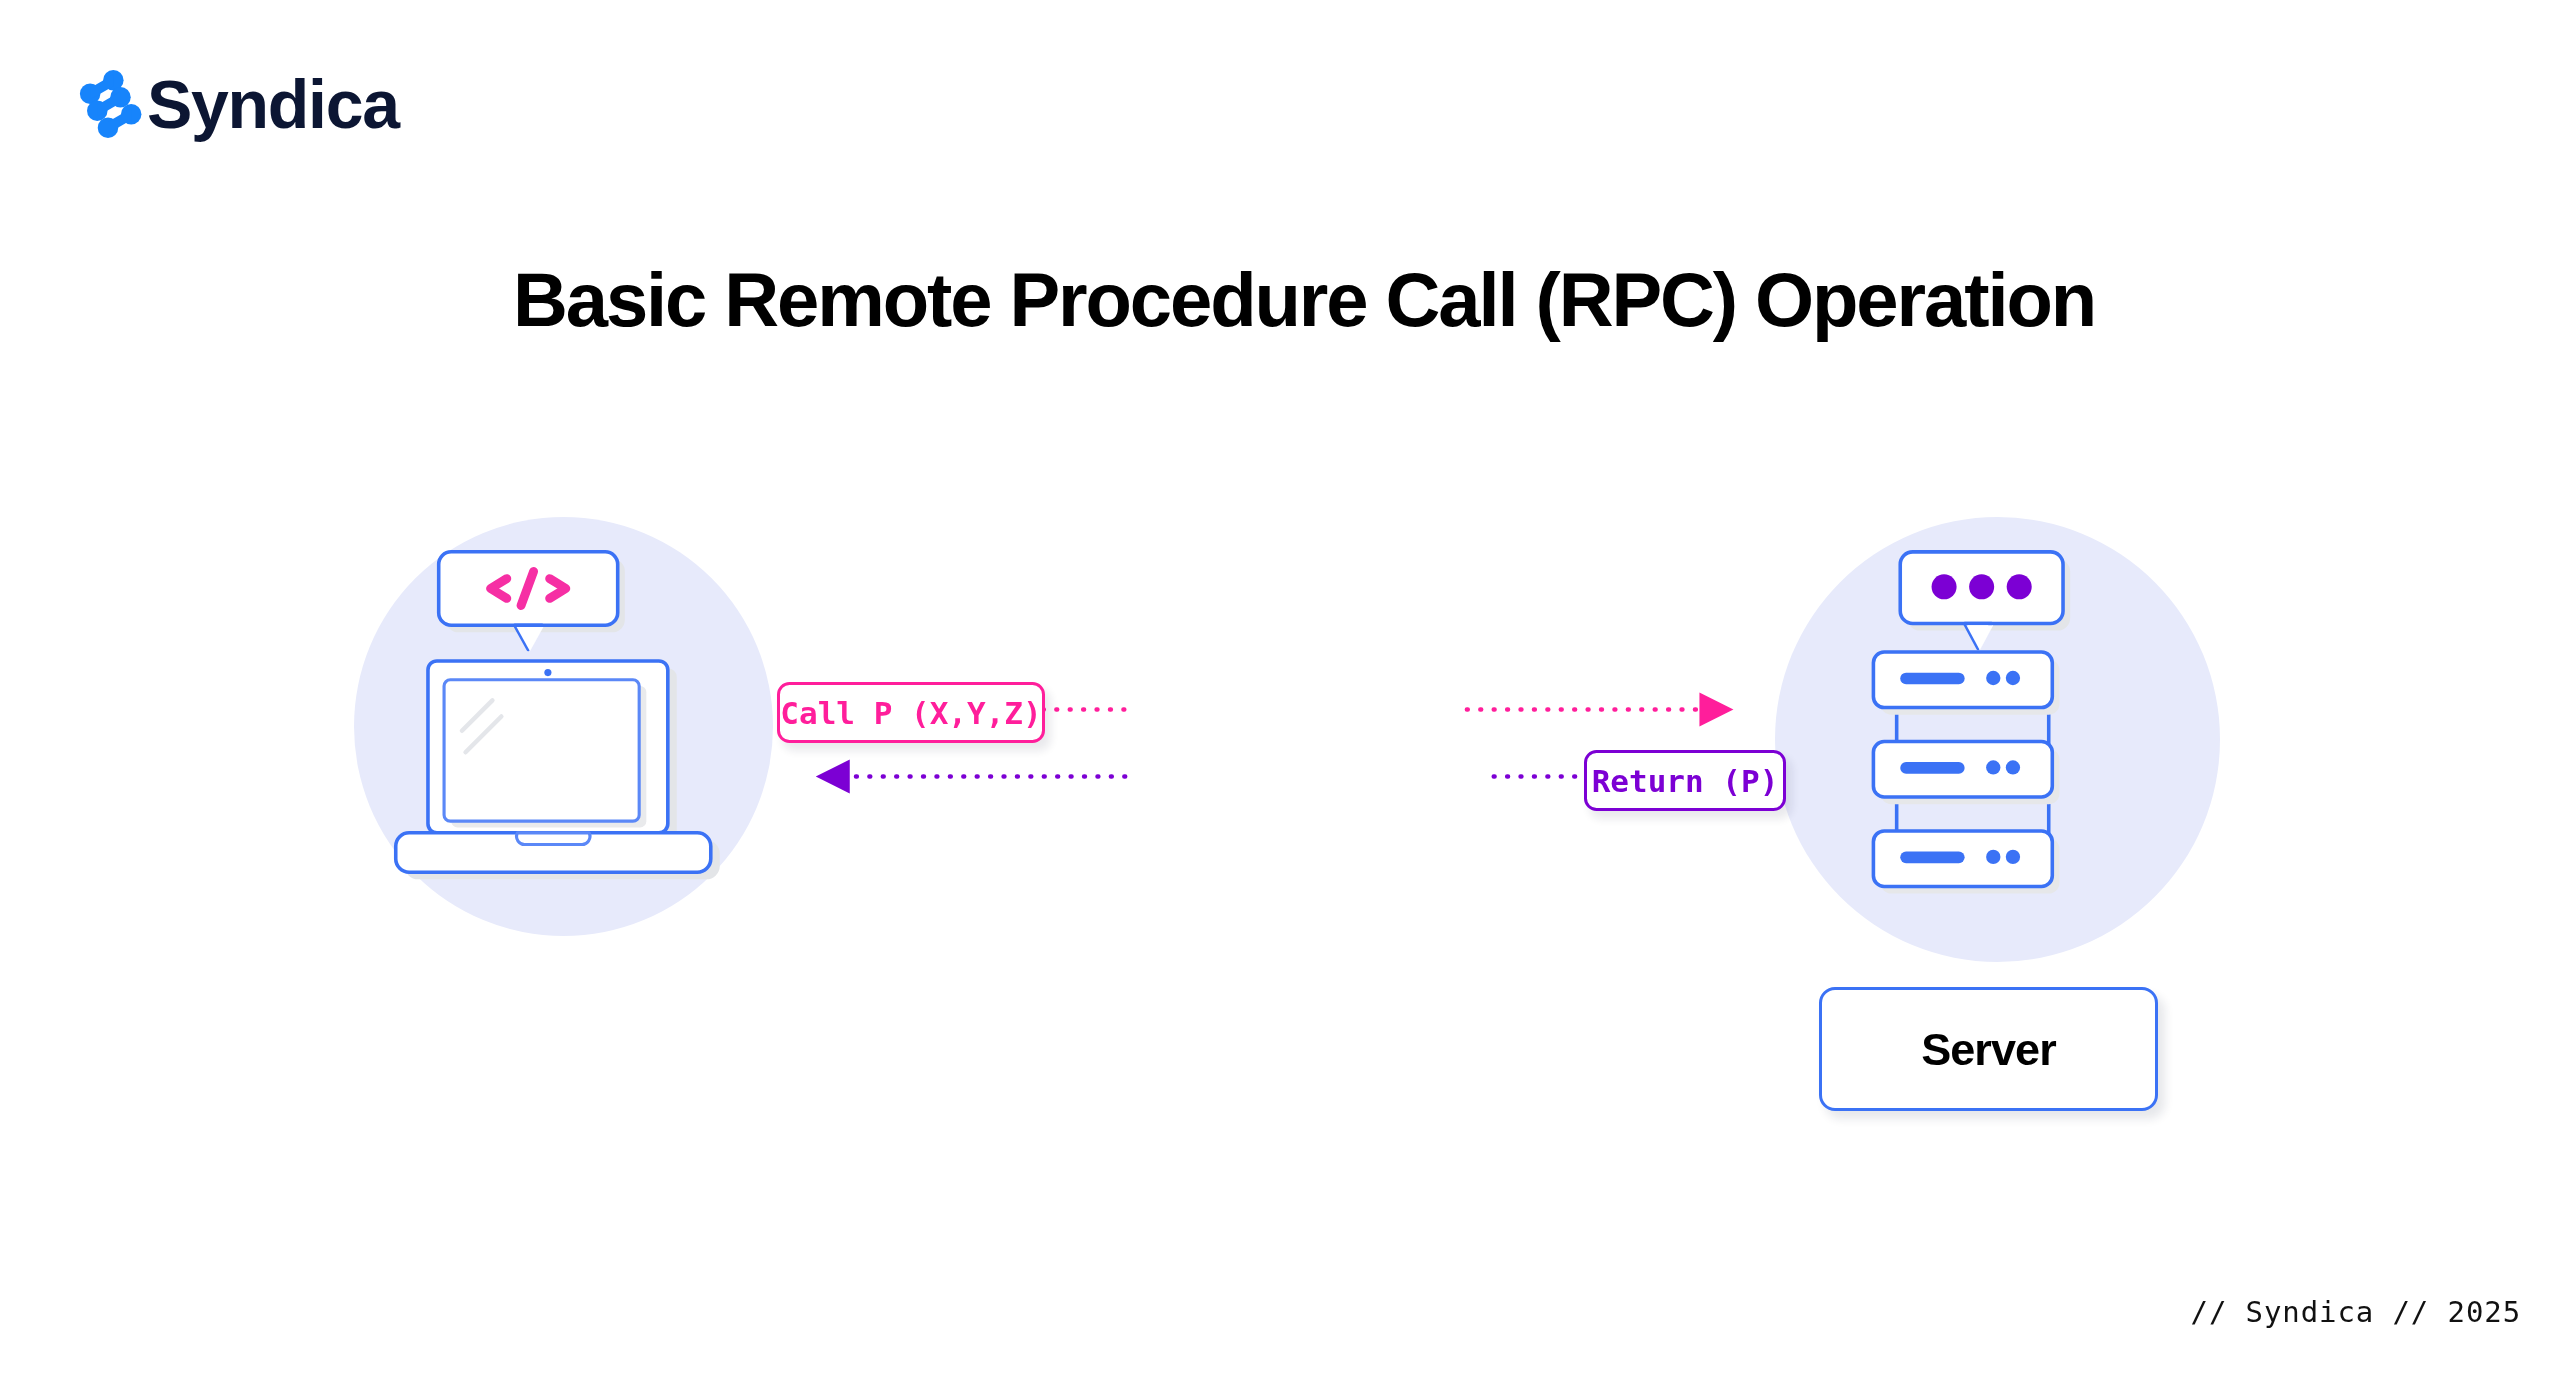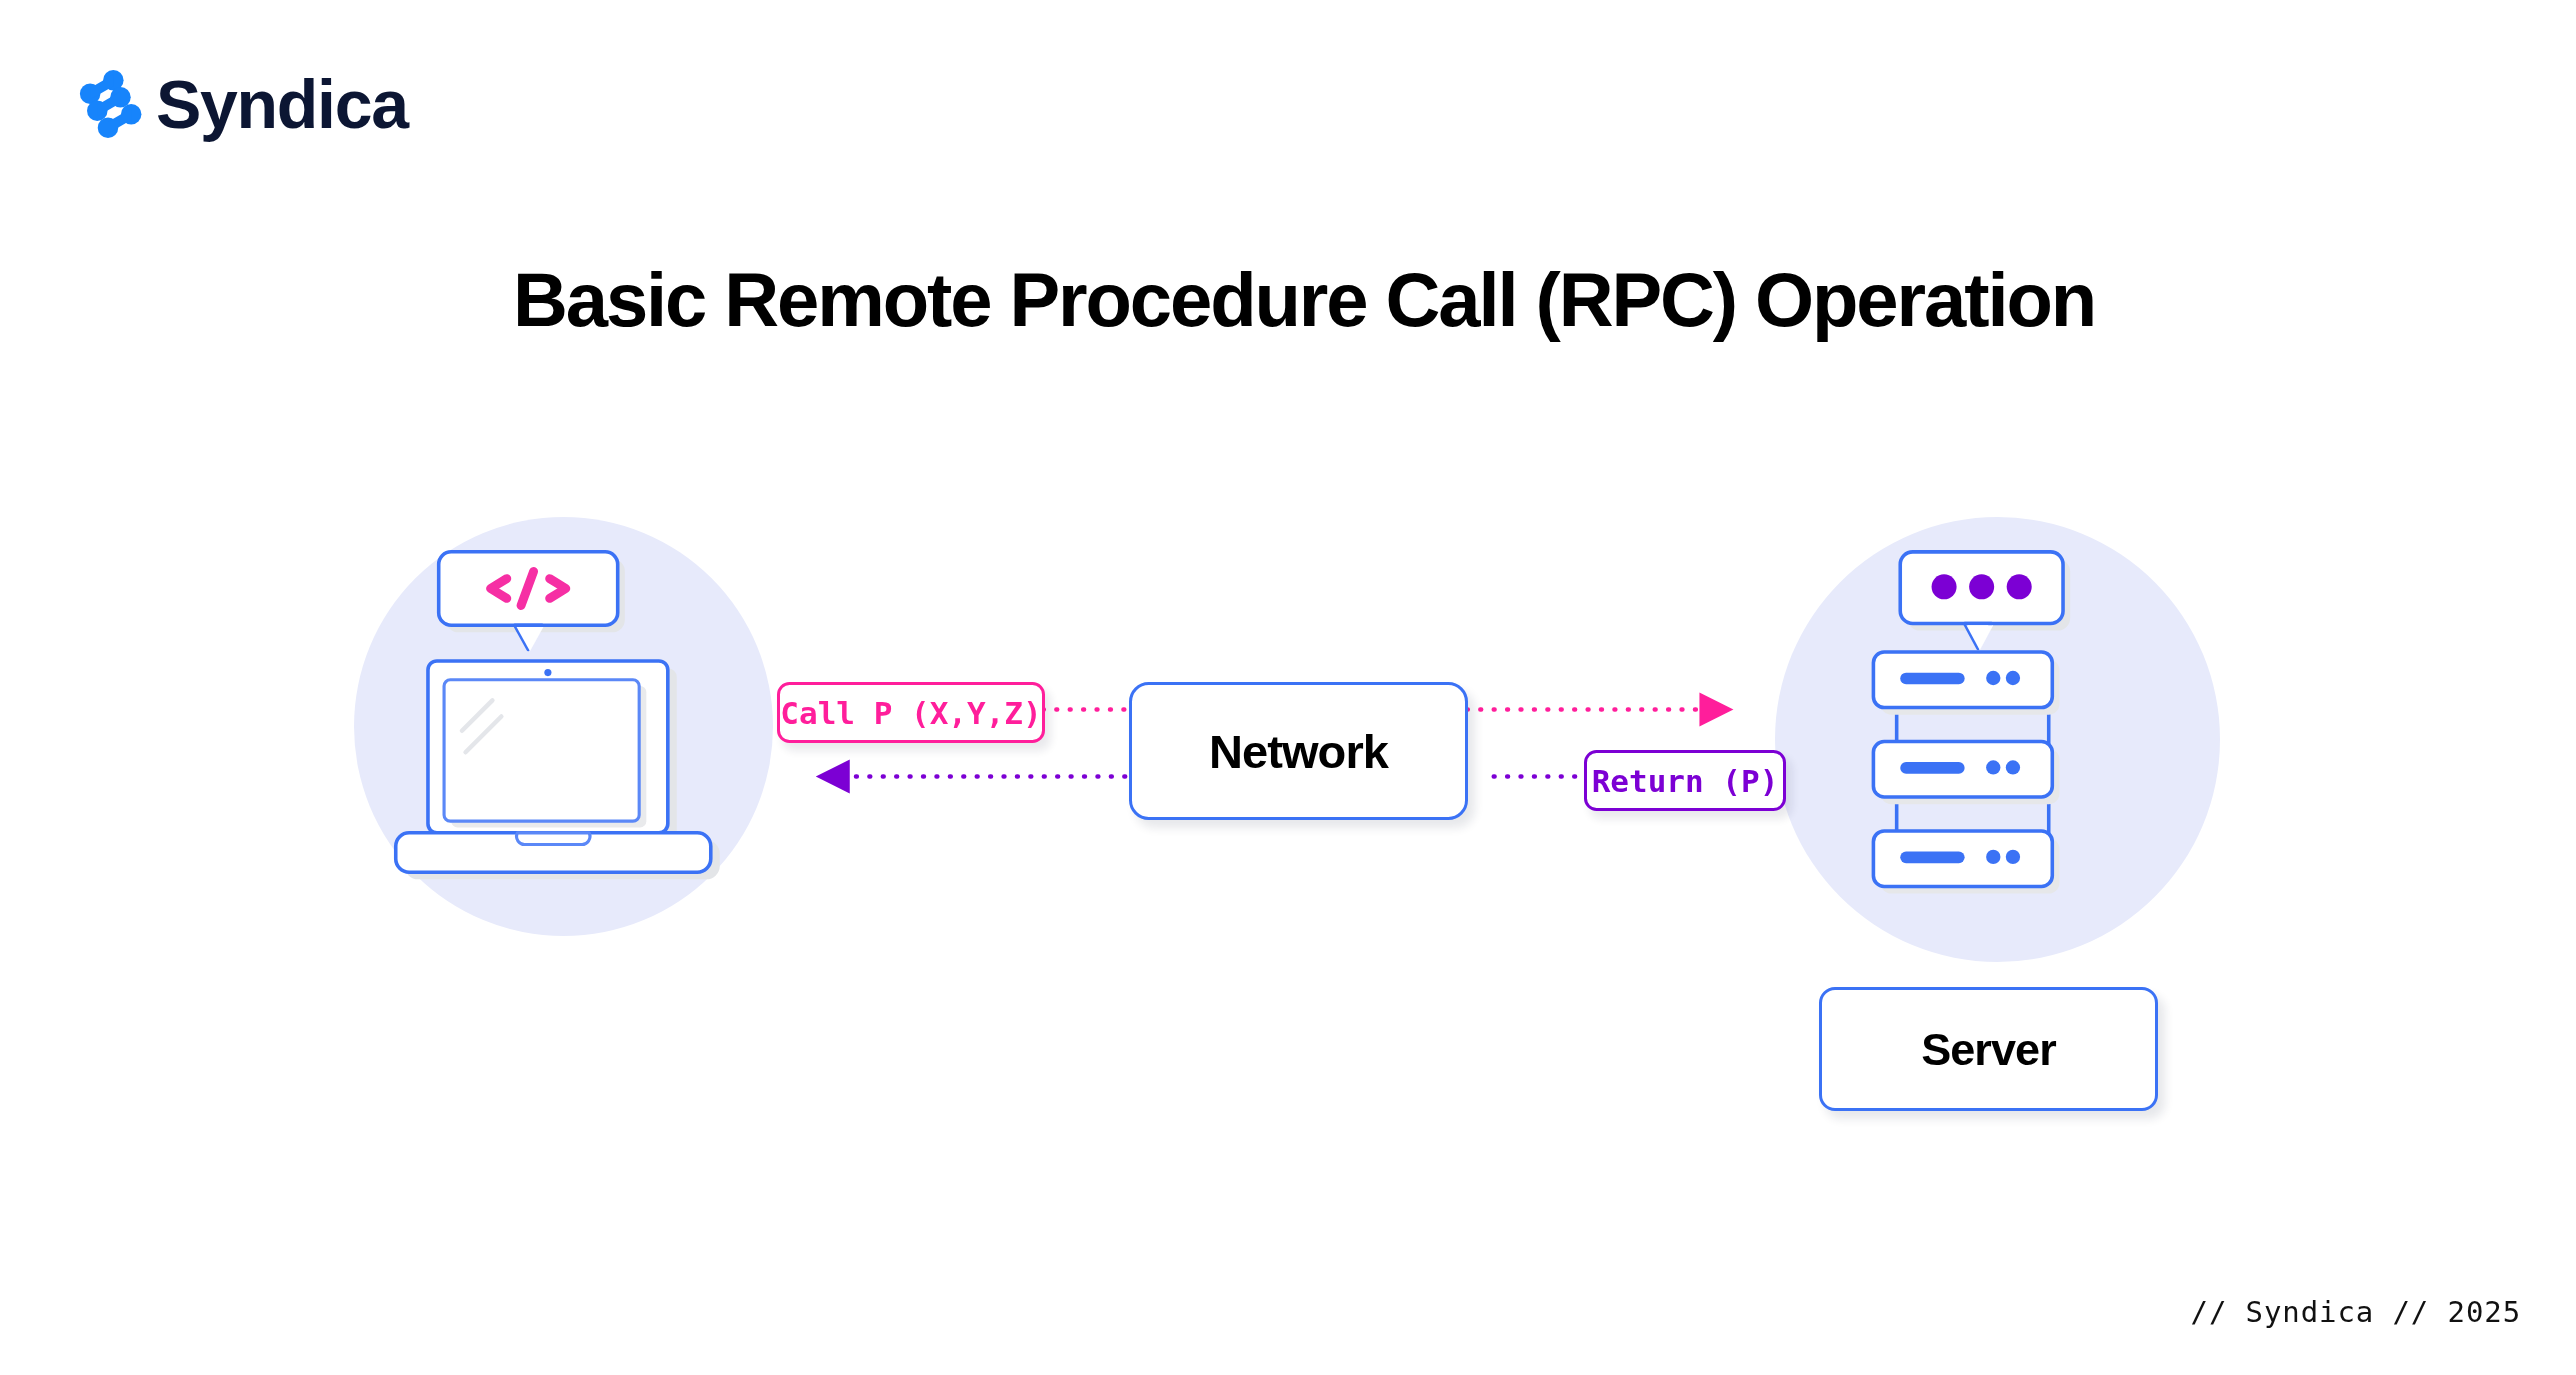--- a/index.html
+++ b/index.html
@@ -16,21 +16,21 @@
     -webkit-font-smoothing: antialiased;
   }
 
   
   .brand {
     position: absolute;
     left: 79px;
     top: 70px;
     display: flex;
     align-items: center;
-    gap: 11px;
+    gap: 2px;
   }
   .brand-mark { width: 66px; height: 68px; display: block; }
   .brand-name {
     font-size: 68px;
     font-weight: 700;
     letter-spacing: -1.3px;
     color: #0c1633;
     line-height: 1;
     font-family: "Liberation Sans", sans-serif;
   }
@@ -268,23 +268,20 @@
 
     <line x1="1670" y1="868" x2="1766" y2="868" stroke="#7c00d4" stroke-width="5" stroke-linecap="round" stroke-dasharray="1 14"></line>
 
     <line x1="1258" y1="868" x2="950" y2="868" stroke="#7c00d4" stroke-width="5" stroke-linecap="round" stroke-dasharray="1 14"></line>
     <path d="M950 849 L912 868 L950 887 Z" fill="#7c00d4"></path>
   </svg>
 
   <div class="pill pill-call">Call P (X,Y,Z)</div>
   <div class="pill pill-return">Return (P)</div>
 
-  <div class="card node-network">
-    <span class="card-label">Network</span>
-  </div>
   <div class="card node-server">
     <span class="card-label">Server</span>
   </div>
 
 </div>
 
 <div class="footer">// Syndica // 2025</div>
 
 
 </body></html>

